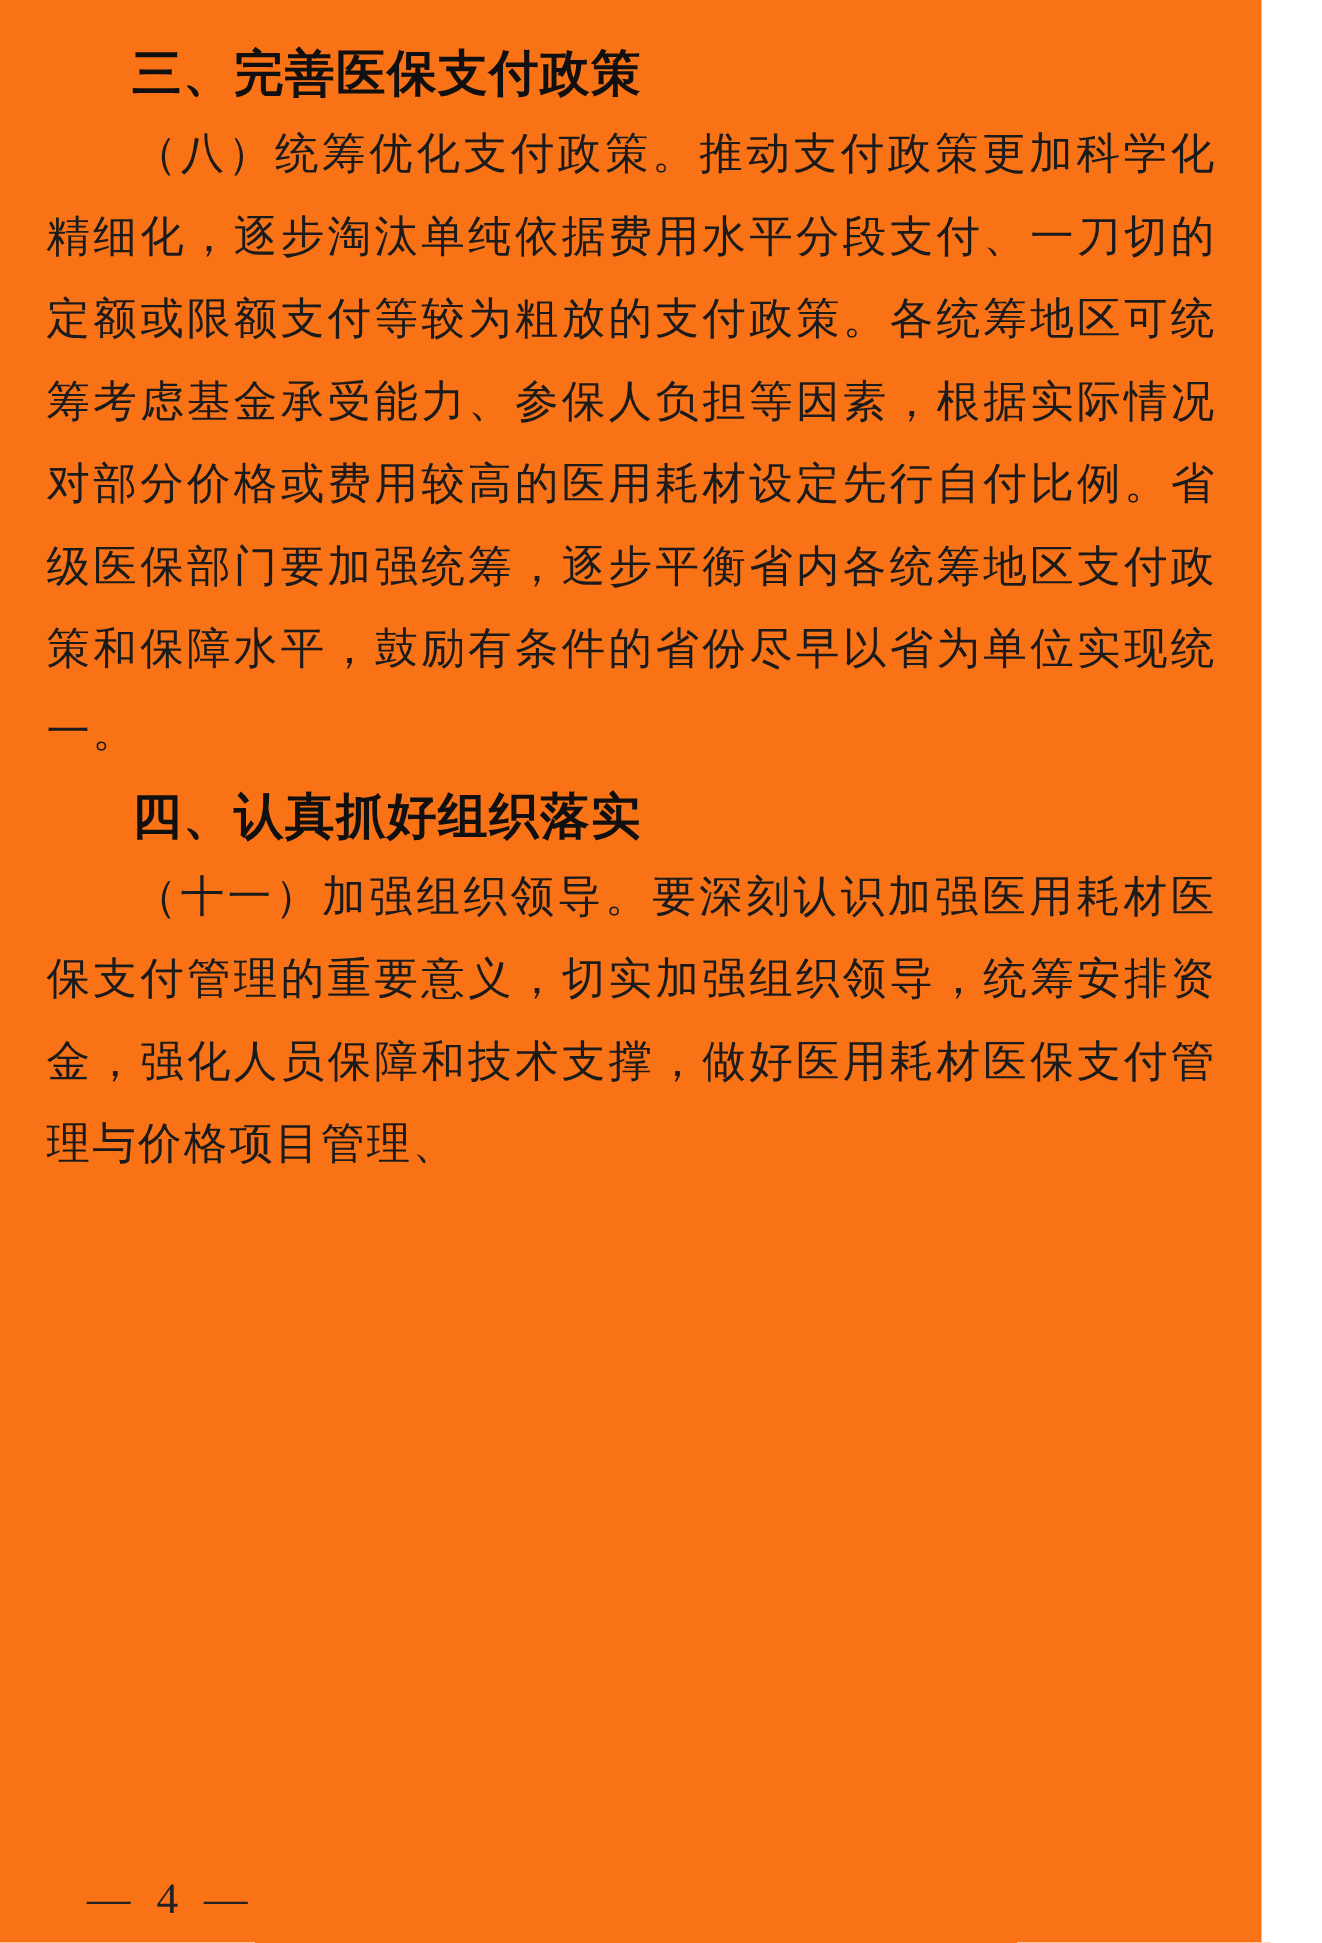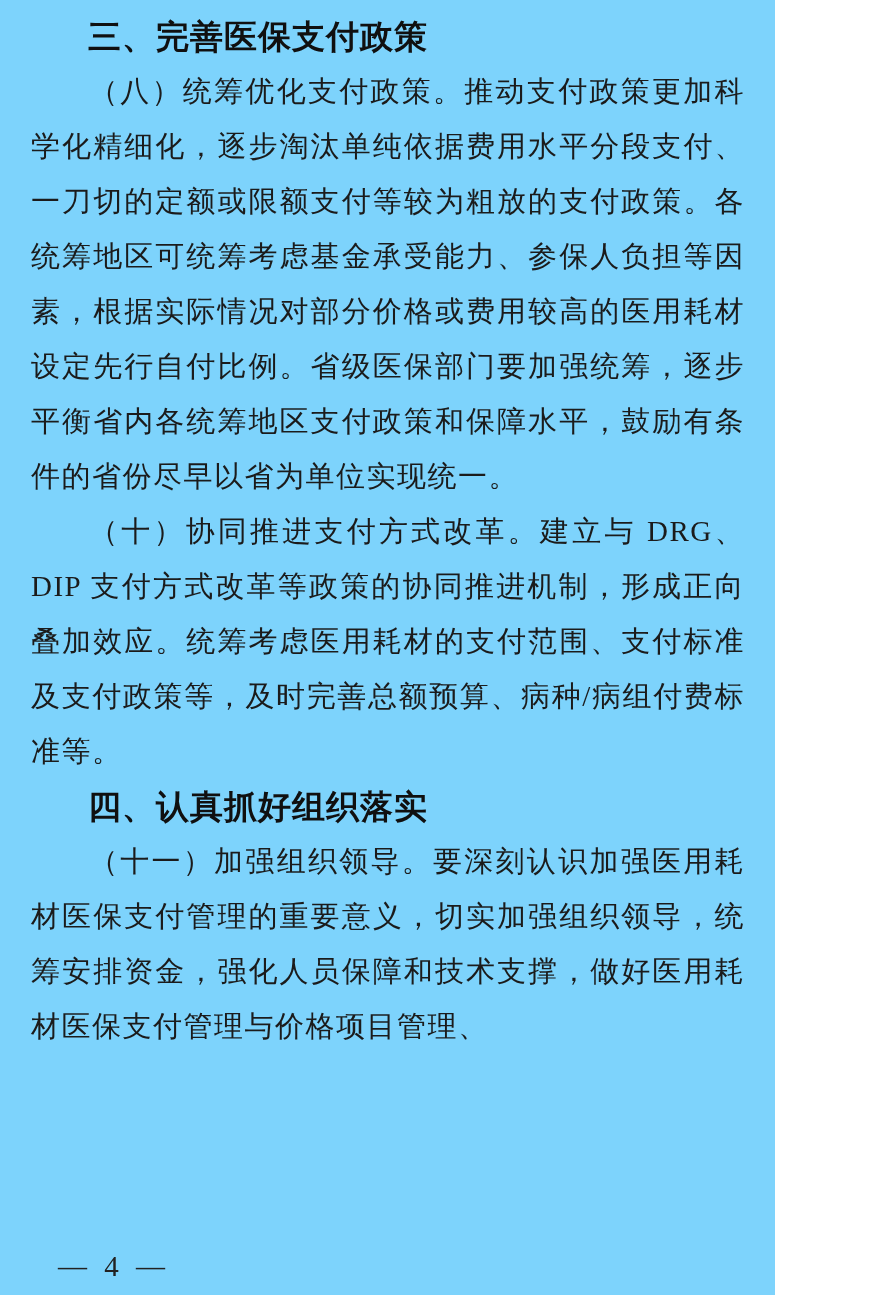--- a/index.html
+++ b/index.html
@@ -2,25 +2,25 @@
 <html><head>
 <meta charset="utf-8">
 <style>
   html, body {
     margin: 0;
     padding: 0;
     background: #ffffff;
   }
   .page {
     position: relative;
-    width: 775px;
+    width: 841px;
     height: 1295px;
     box-sizing: border-box;
-    background: #7dd3fc;
-    padding: 9px 30px 0 31px;
+    background: #f97316;
+    padding: 21px 30px 0 31px;
     overflow: hidden;
     color: #1b1b1b;
   }
   .sec-heading {
     margin: 0;
     font-family: "Liberation Sans", "DejaVu Sans", sans-serif;
     font-weight: bold;
     font-size: 33px;
     line-height: 55px;
     letter-spacing: 1px;
@@ -56,21 +56,20 @@
 </head>
 <body>
 
 <div class="page">
 
   <h2 class="sec-heading">三、完善医保支付政策</h2>
 
   <p class="para"><span class="lead">（八）统筹优化支付政策。</span><span>推动支付政策更加科学化精细化，逐步淘汰单纯依据费用水平分段支付、一刀切的定额或限额支付等较为粗放的支付政策。各统筹地区可统筹考虑基金承受能力、参保人负担等因素，根据实际情况对部分价格或费用较高的医用耗材设定先行自付比例。省级医保部门要加强统筹，逐步平衡省内各统筹地区支付政策和保障水平，鼓励有条件的省份尽早以省为单位实现统一。</span></p>
 
 
-  <p class="para"><span class="lead">（十）协同推进支付方式改革。</span><span>建立与 DRG、DIP 支付方式改革等政策的协同推进机制，形成正向叠加效应。统筹考虑医用耗材的支付范围、支付标准及支付政策等，及时完善总额预算、病种/病组付费标准等。</span></p>
 
   <h2 class="sec-heading">四、认真抓好组织落实</h2>
 
   <p class="para"><span class="lead">（十一）加强组织领导。</span><span>要深刻认识加强医用耗材医保支付管理的重要意义，切实加强组织领导，统筹安排资金，强化人员保障和技术支撑，做好医用耗材医保支付管理与价格项目管理、</span></p>
 
   <div class="page-footer">— 4 —</div>
 
 </div>
 
 </body></html>

